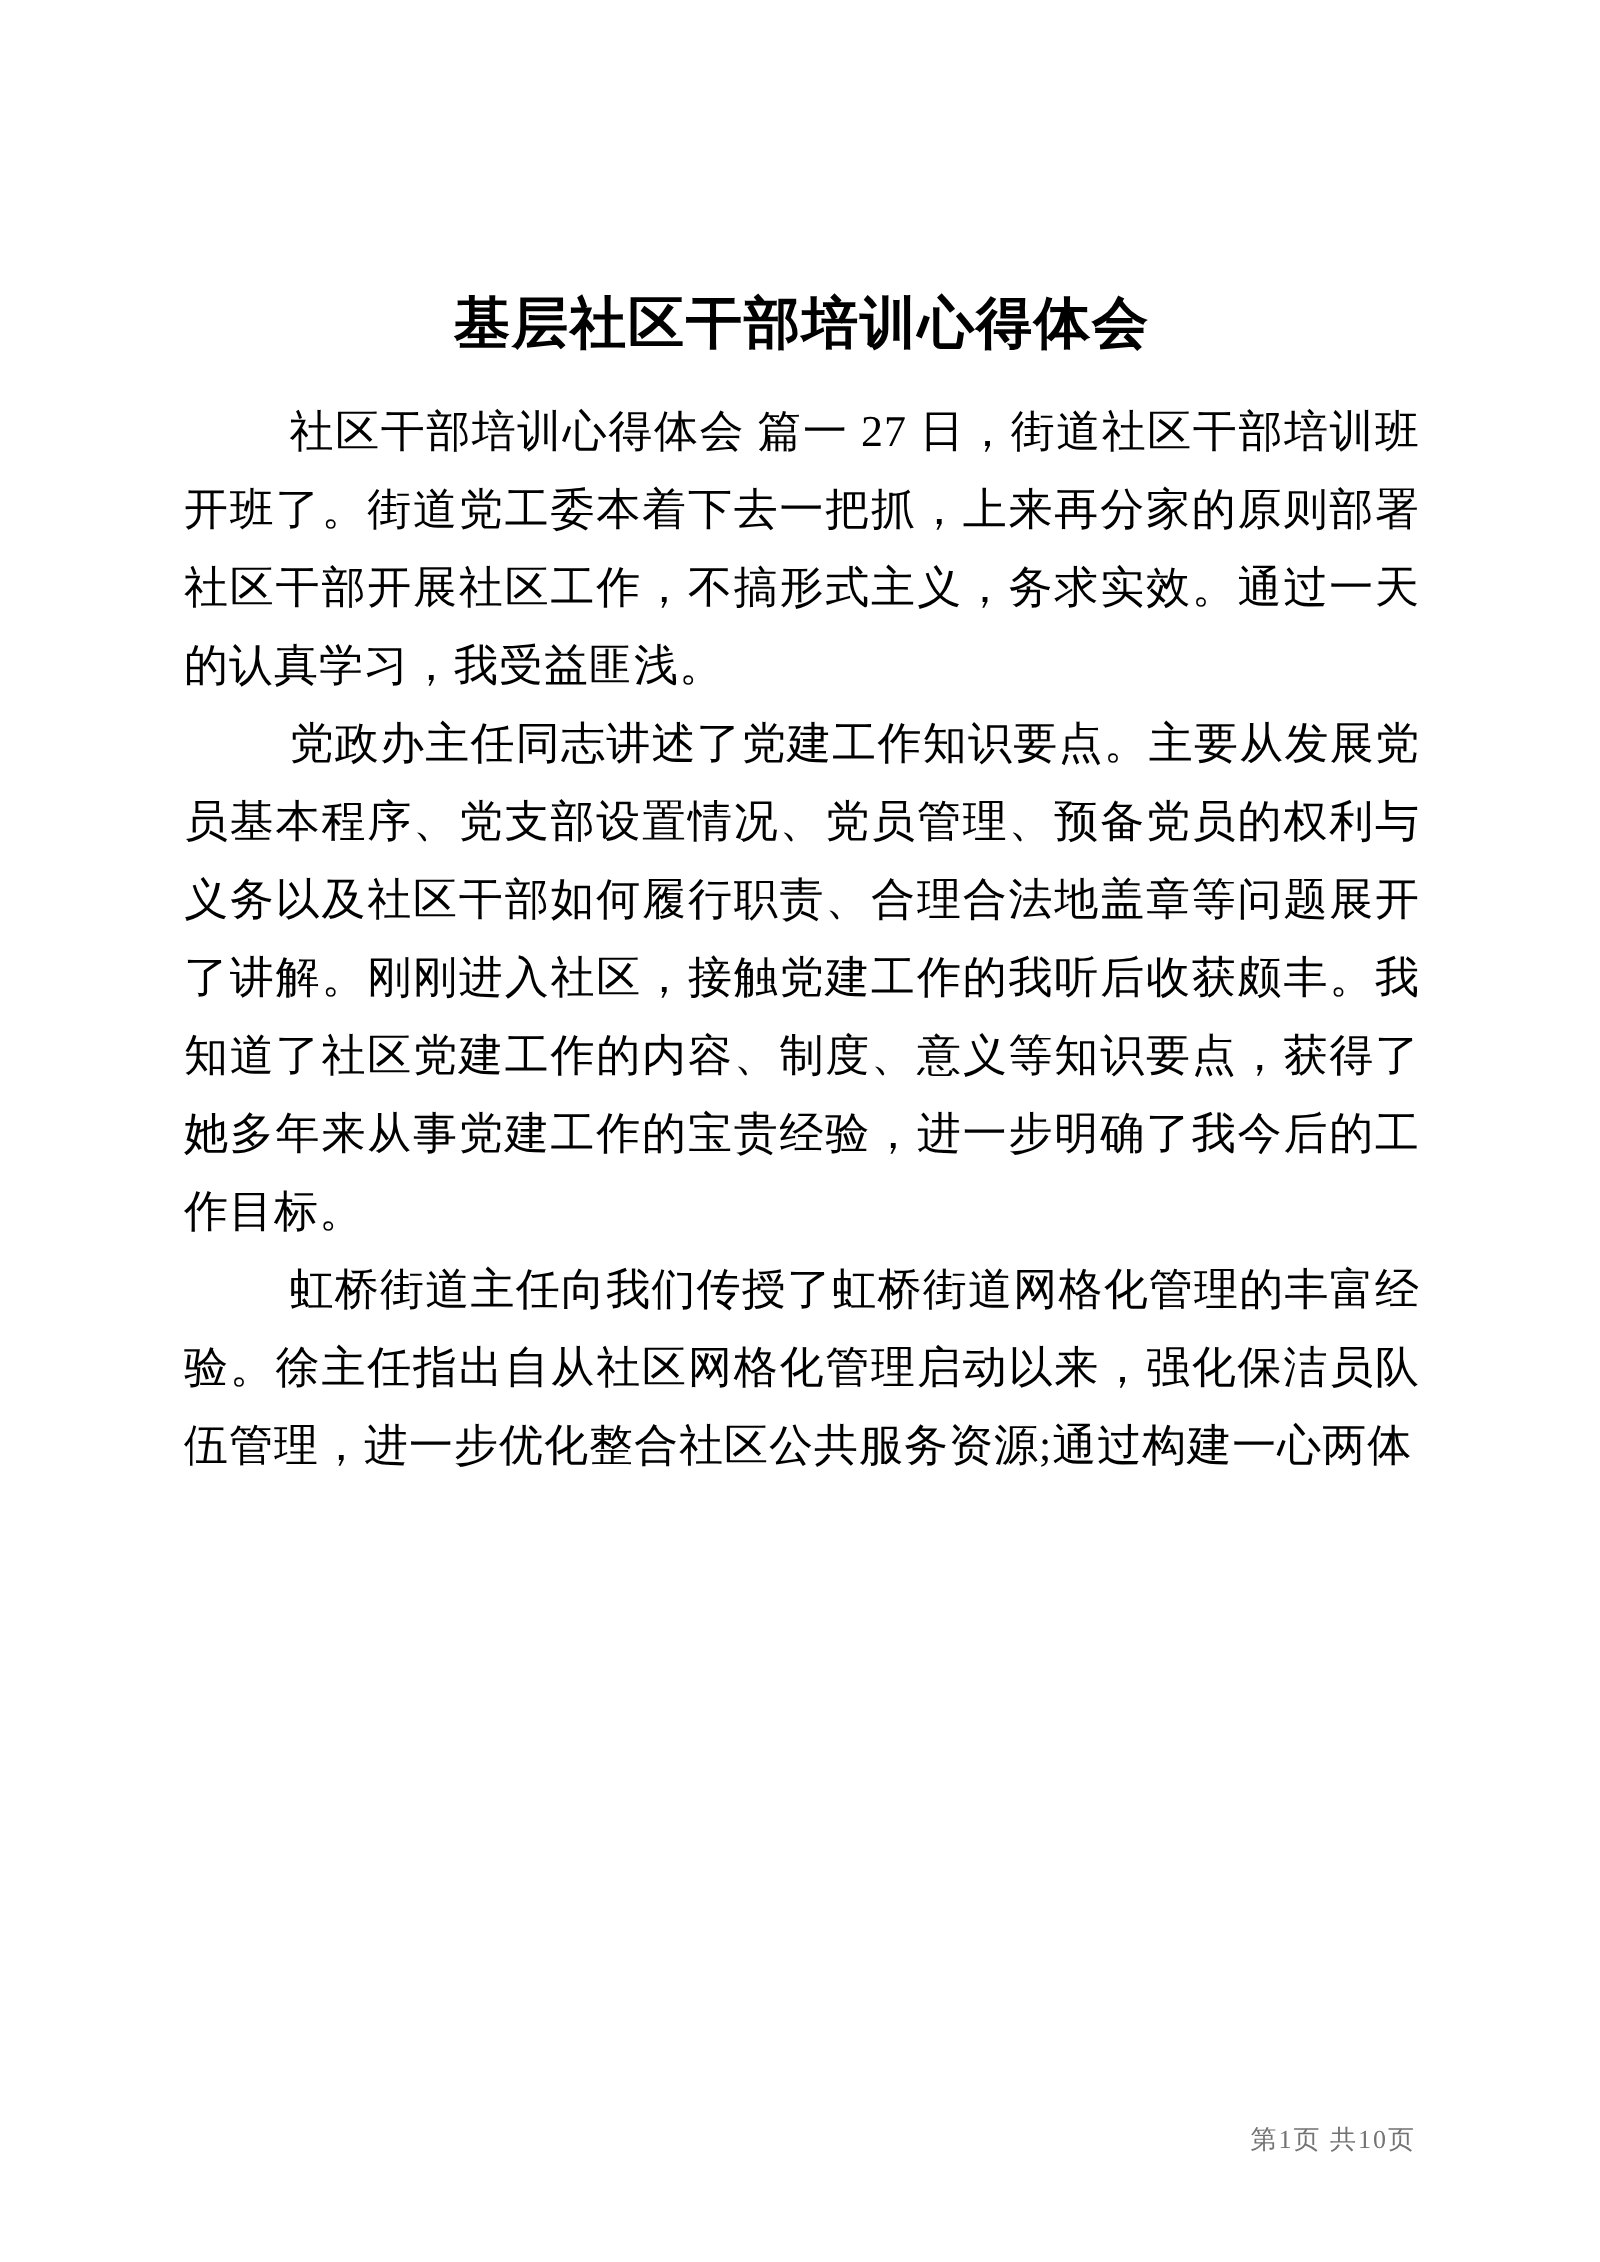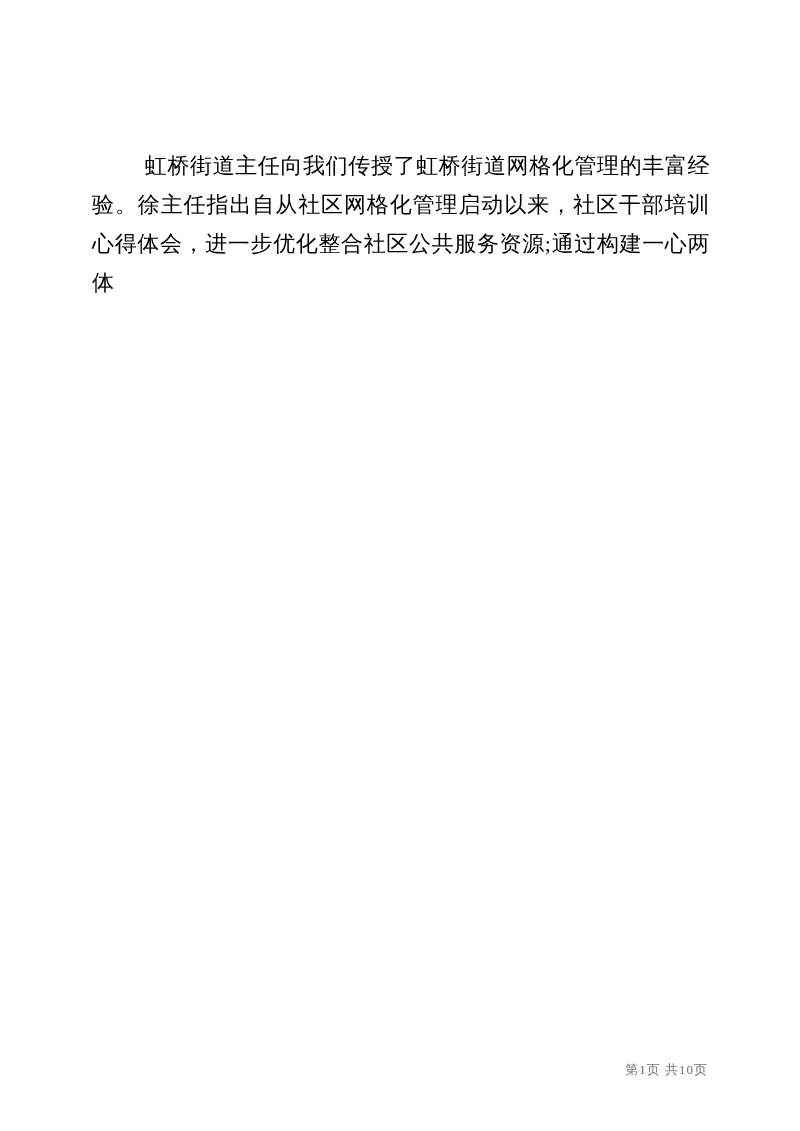--- a/index.html
+++ b/index.html
@@ -43,22 +43,25 @@
     font-size: 13px;
     letter-spacing: 1px;
     color: #737373;
   }
 </style>
 </head>
 <body>
 
 <div class="page">
 
+  <h1 class="doc-title">基层社区干部培训心得体会</h1>
 
   <div class="doc-body">
-    <p>虹桥街道主任向我们传授了虹桥街道网格化管理的丰富经验。徐主任指出自从社区网格化管理启动以来，社区干部培训心得体会，进一步优化整合社区公共服务资源;通过构建一心两体</p>
+    <p>社区干部培训心得体会 篇一 27 日，街道社区干部培训班开班了。街道党工委本着下去一把抓，上来再分家的原则部署社区干部开展社区工作，不搞形式主义，务求实效。通过一天的认真学习，我受益匪浅。</p>
+    <p>党政办主任同志讲述了党建工作知识要点。主要从发展党员基本程序、党支部设置情况、党员管理、预备党员的权利与义务以及社区干部如何履行职责、合理合法地盖章等问题展开了讲解。刚刚进入社区，接触党建工作的我听后收获颇丰。我知道了社区党建工作的内容、制度、意义等知识要点，获得了她多年来从事党建工作的宝贵经验，进一步明确了我今后的工作目标。</p>
+    <p>虹桥街道主任向我们传授了虹桥街道网格化管理的丰富经验。徐主任指出自从社区网格化管理启动以来，强化保洁员队伍管理，进一步优化整合社区公共服务资源;通过构建一心两体</p>
   </div>
 
   <div class="page-footer">
     <span>第1页 共10页</span>
   </div>
 
 </div>
 
 </body></html>

